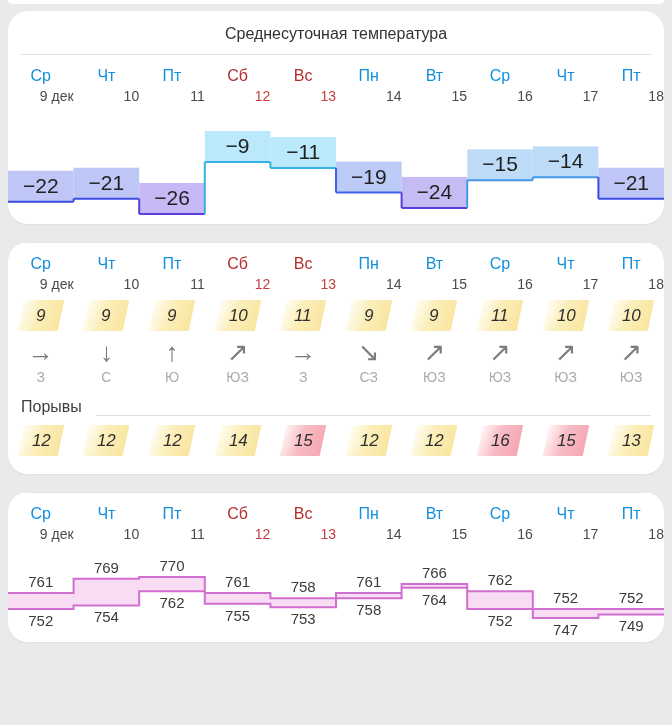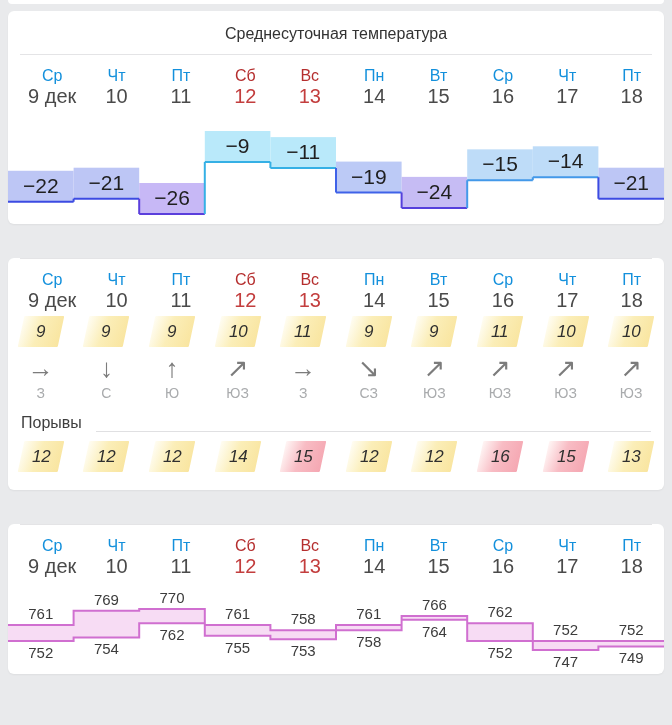--- a/index.html
+++ b/index.html
@@ -8,33 +8,33 @@
     background: #e9eaec;
     font-family: "Liberation Sans", sans-serif;
     overflow: hidden;
   }
   .page { padding: 0 8px; }
   .sliver {
     height: 4px; background: #ffffff;
     border-radius: 0 0 10px 10px; margin-bottom: 7px;
   }
   .card {
-    background: #ffffff; border-radius: 6px;
-    margin-bottom: 34px; box-shadow: 0 1px 2px rgba(0,0,0,0.05);
+    background: #ffffff; border-radius: 20px;
+    margin-bottom: 18px; box-shadow: 0 1px 2px rgba(0,0,0,0.05);
     overflow: hidden;
   }
   .card-title {
     text-align: center; font-size: 16px; font-weight: 400;
     color: var(--title_text, #333); padding: 14px 0 11px;
   }
   .divider { height: 1px; background: var(--divider, #e4e4e6); margin: 0 12px; }
-  .days-row { display: flex; padding-top: 10px; padding-left: 12px; }
+  .days-row { display: flex; padding-top: 10px; }
   .day-col { width: 10%; text-align: center; cursor: pointer; }
   .day-name { font-size: 16px; line-height: 21px; color: var(--day_blue, #1390dc); }
-  .day-date { font-size: 20px; line-height: 20px; color: var(--date_gray, #4a4a4a); }
+  .day-date { font-size: 14px; line-height: 20px; color: var(--date_gray, #4a4a4a); text-align: right; }
   .day-col.weekend .day-name { color: var(--weekend_red, #b52e2e); }
   .day-col.weekend .day-date { color: var(--weekend_date_red, #c33e3e); }
   .chart-box { margin-top: 6px; }
   .chart-box svg { display: block; }
   .badge-row { display: flex; margin-top: 6px; }
   .badge-cell { width: 10%; display: flex; justify-content: center; }
   .badge {
     width: 40px; height: 31px; transform: skewX(-12deg);
     background: linear-gradient(100deg, var(--badge_yellow_light,#fffdf3) 0%, #fbeeb8 45%, var(--badge_yellow,#f9e5a0) 100%);
     display: flex; align-items: center; justify-content: center; border-radius: 1px;

